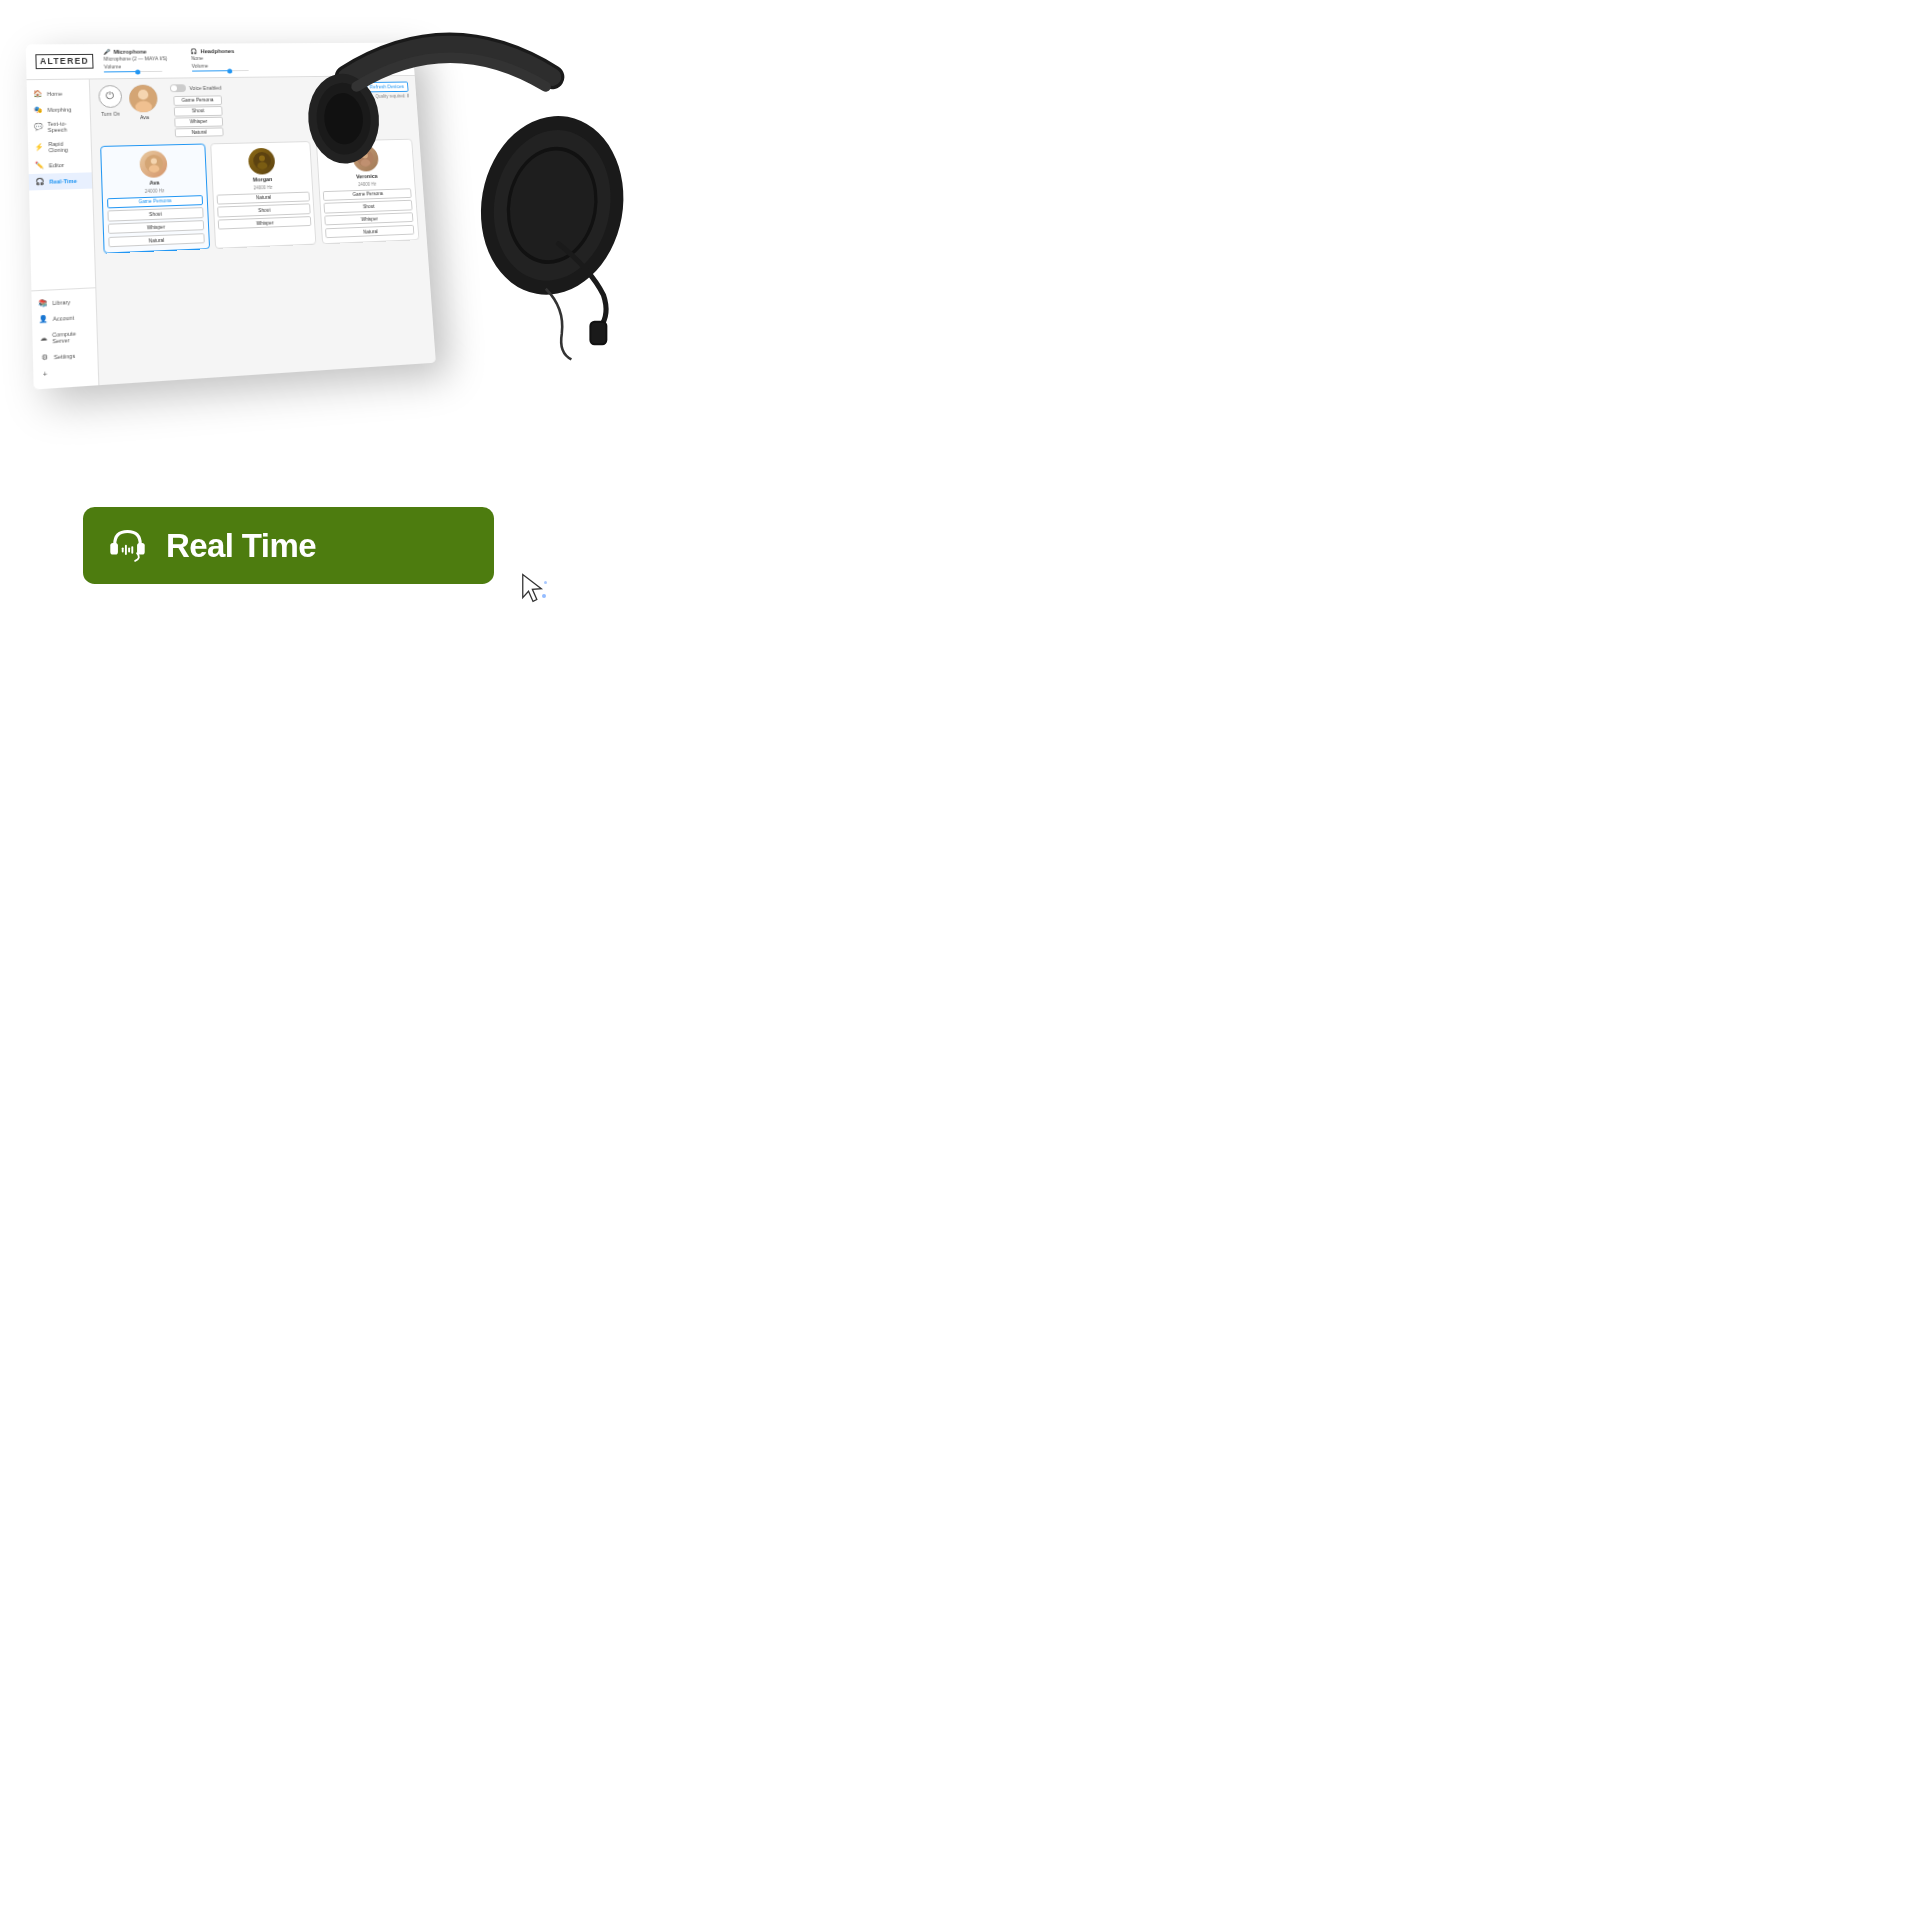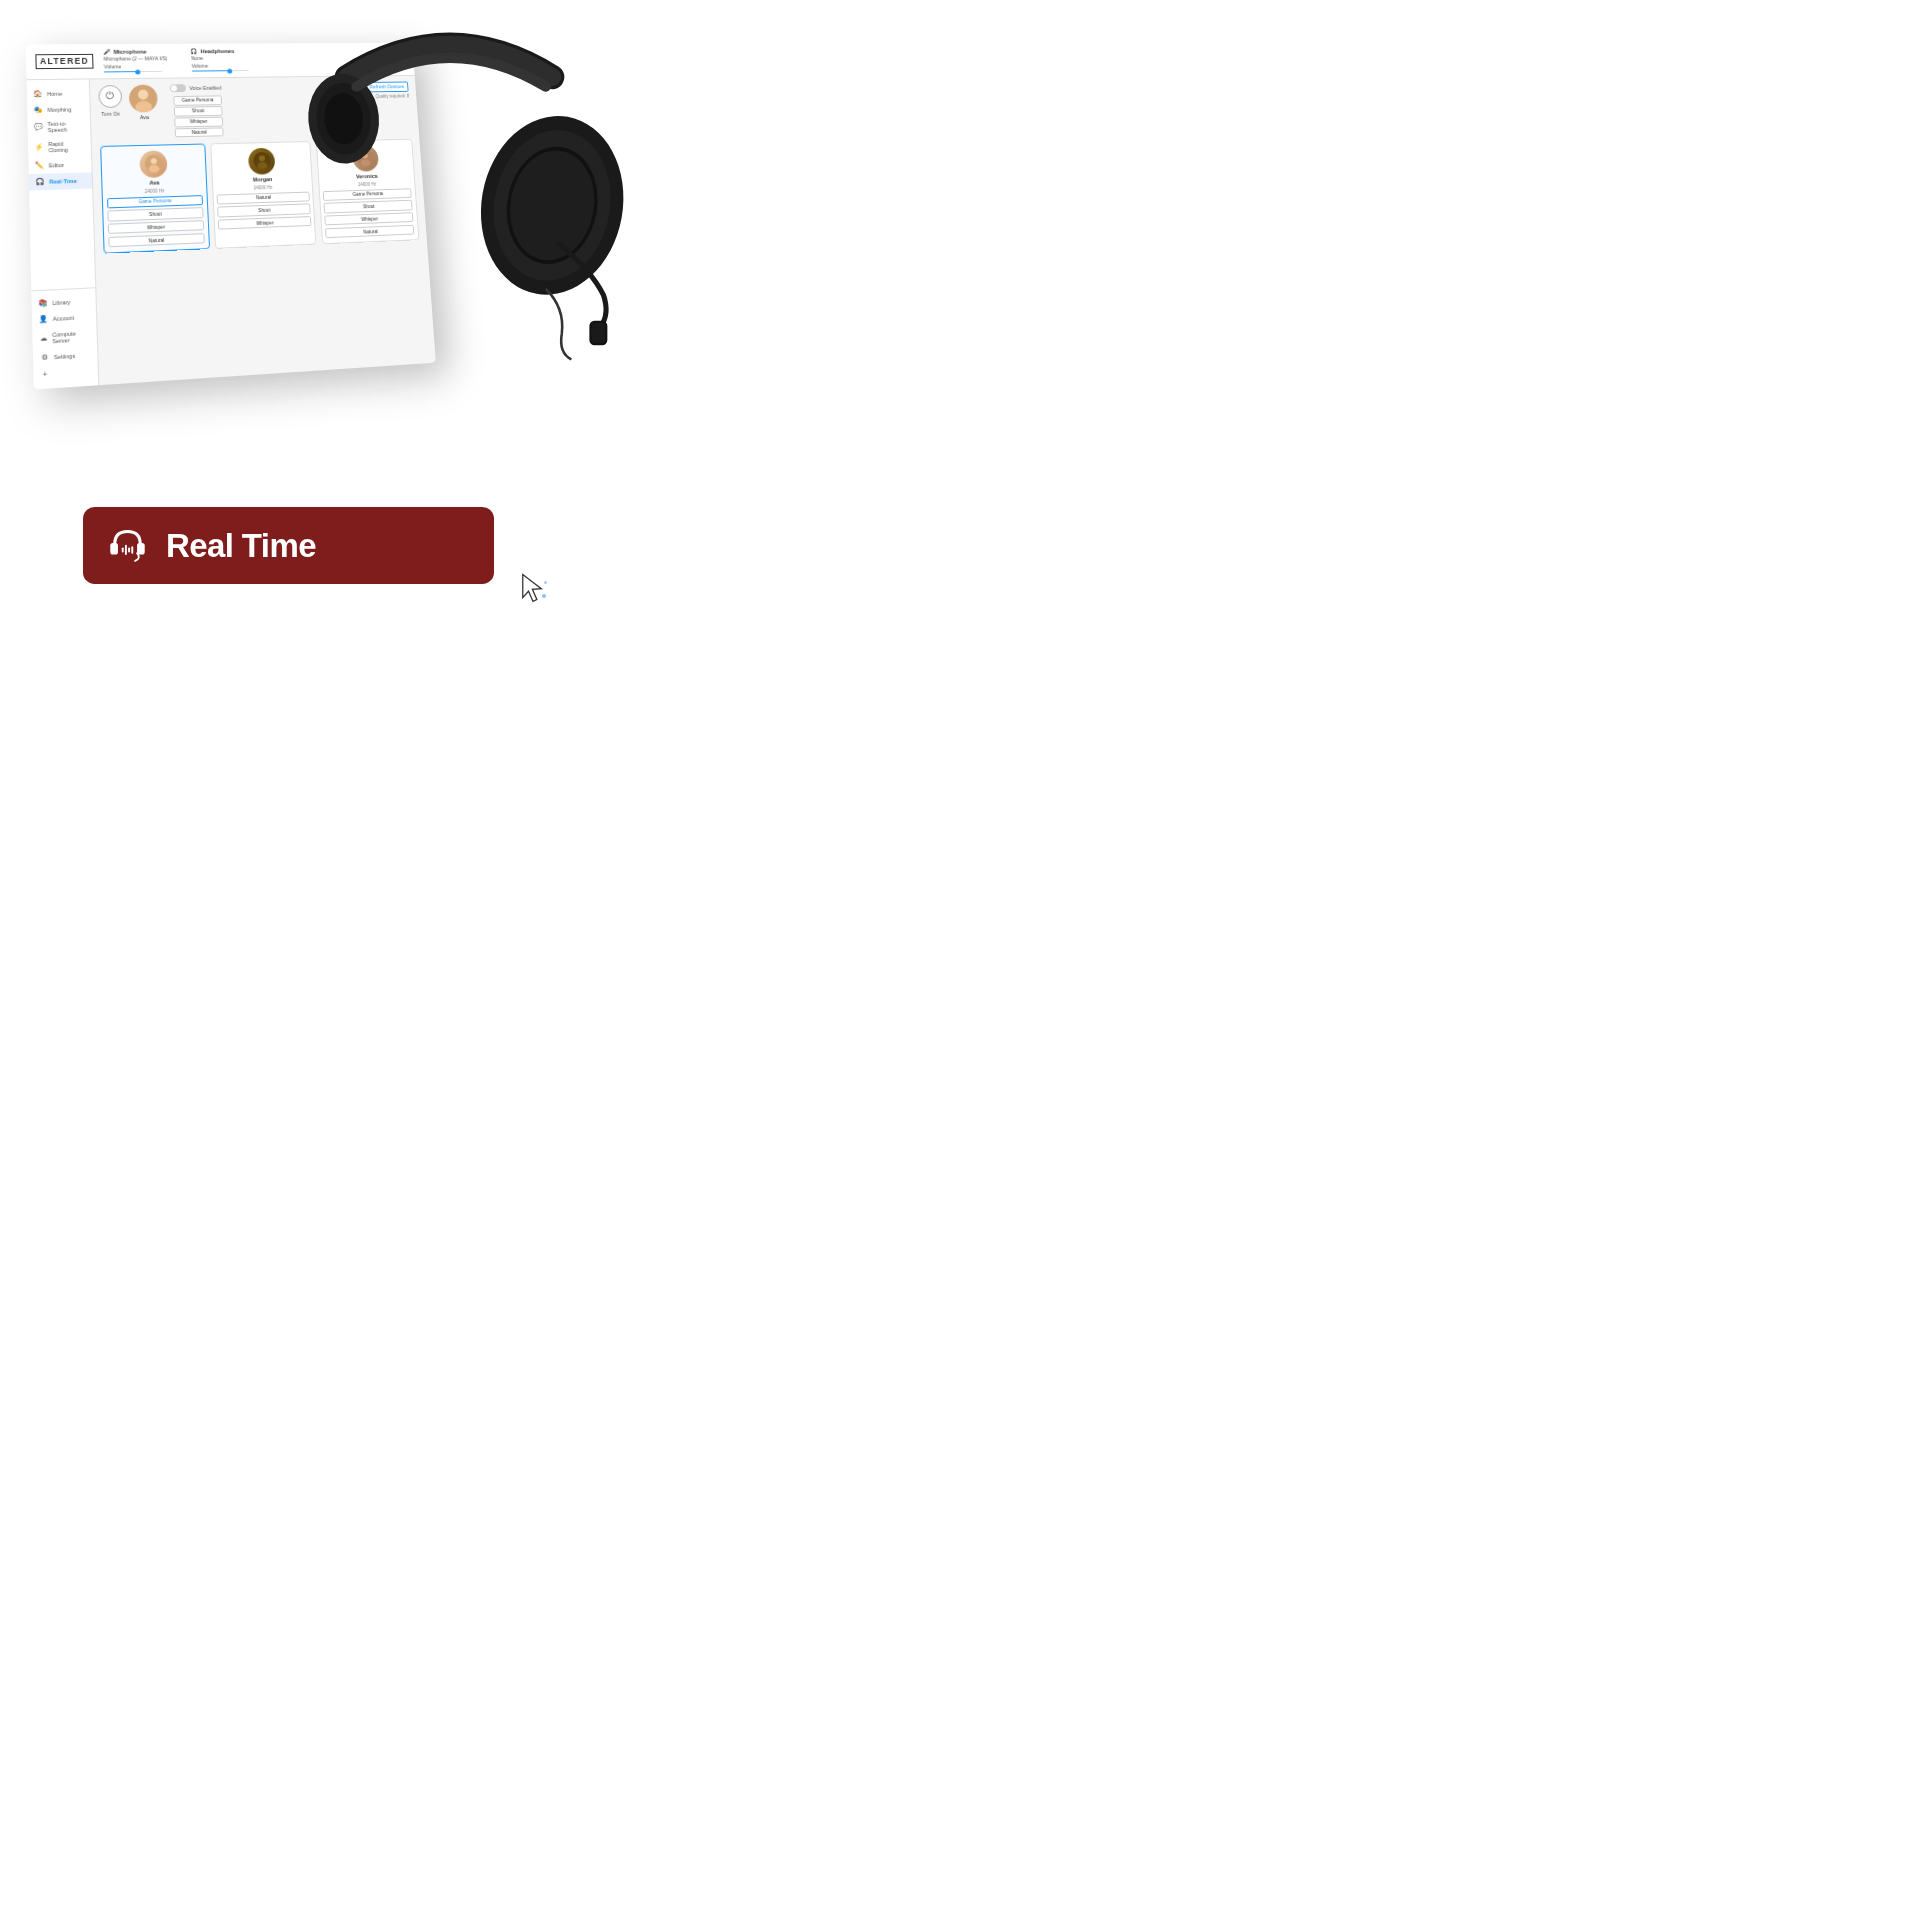--- a/index.html
+++ b/index.html
@@ -396,21 +396,21 @@
       pointer-events: none;
     }
 
     
     .bottom-banner {
       position: absolute;
       bottom: 58px;
       left: 83px;
       width: 411px;
       height: 77px;
-      background: #7f1d1d;
+      background: #4d7c0f;
       border-radius: 11.6px;
       display: flex;
       align-items: center;
       gap: 13px;
       padding: 0 19px;
     }
 
     .banner-icon {
       width: 51px;
       height: 51px;

